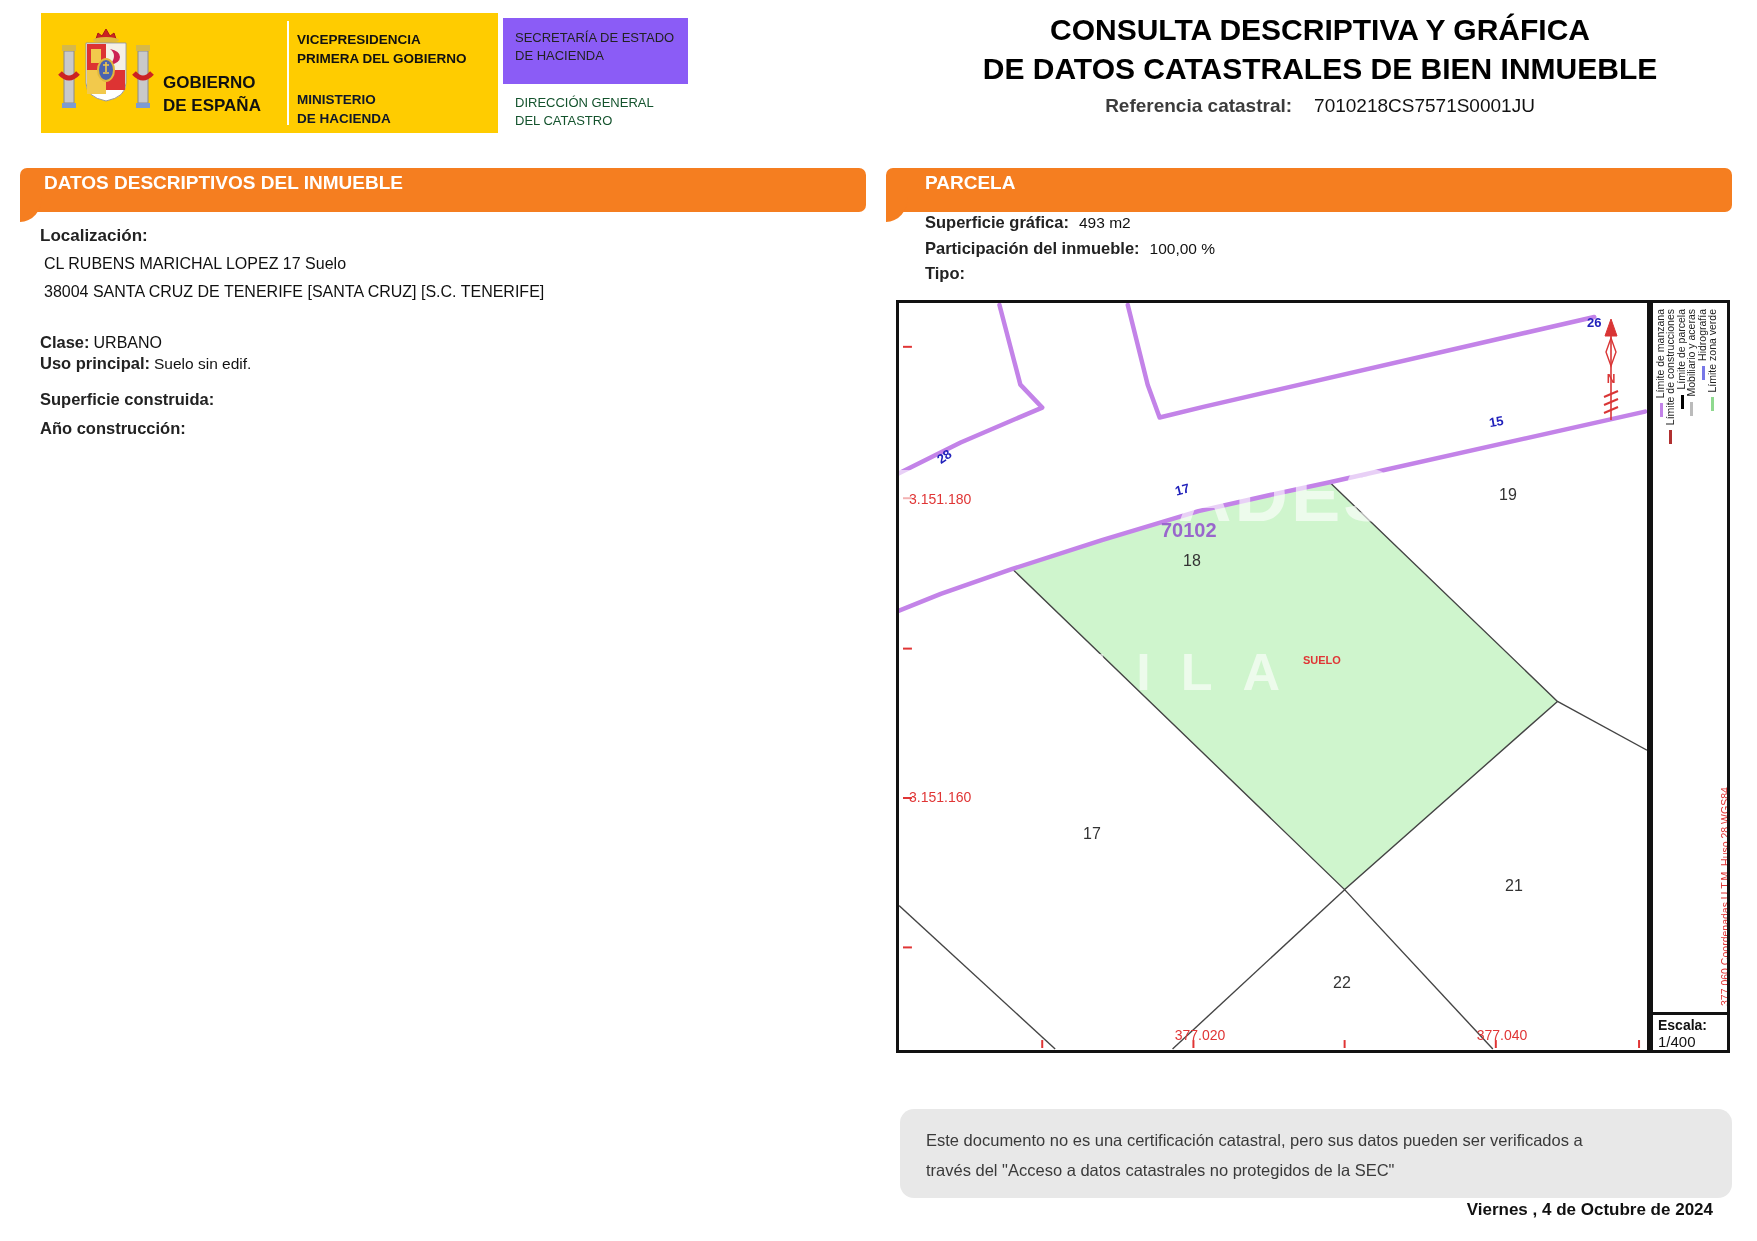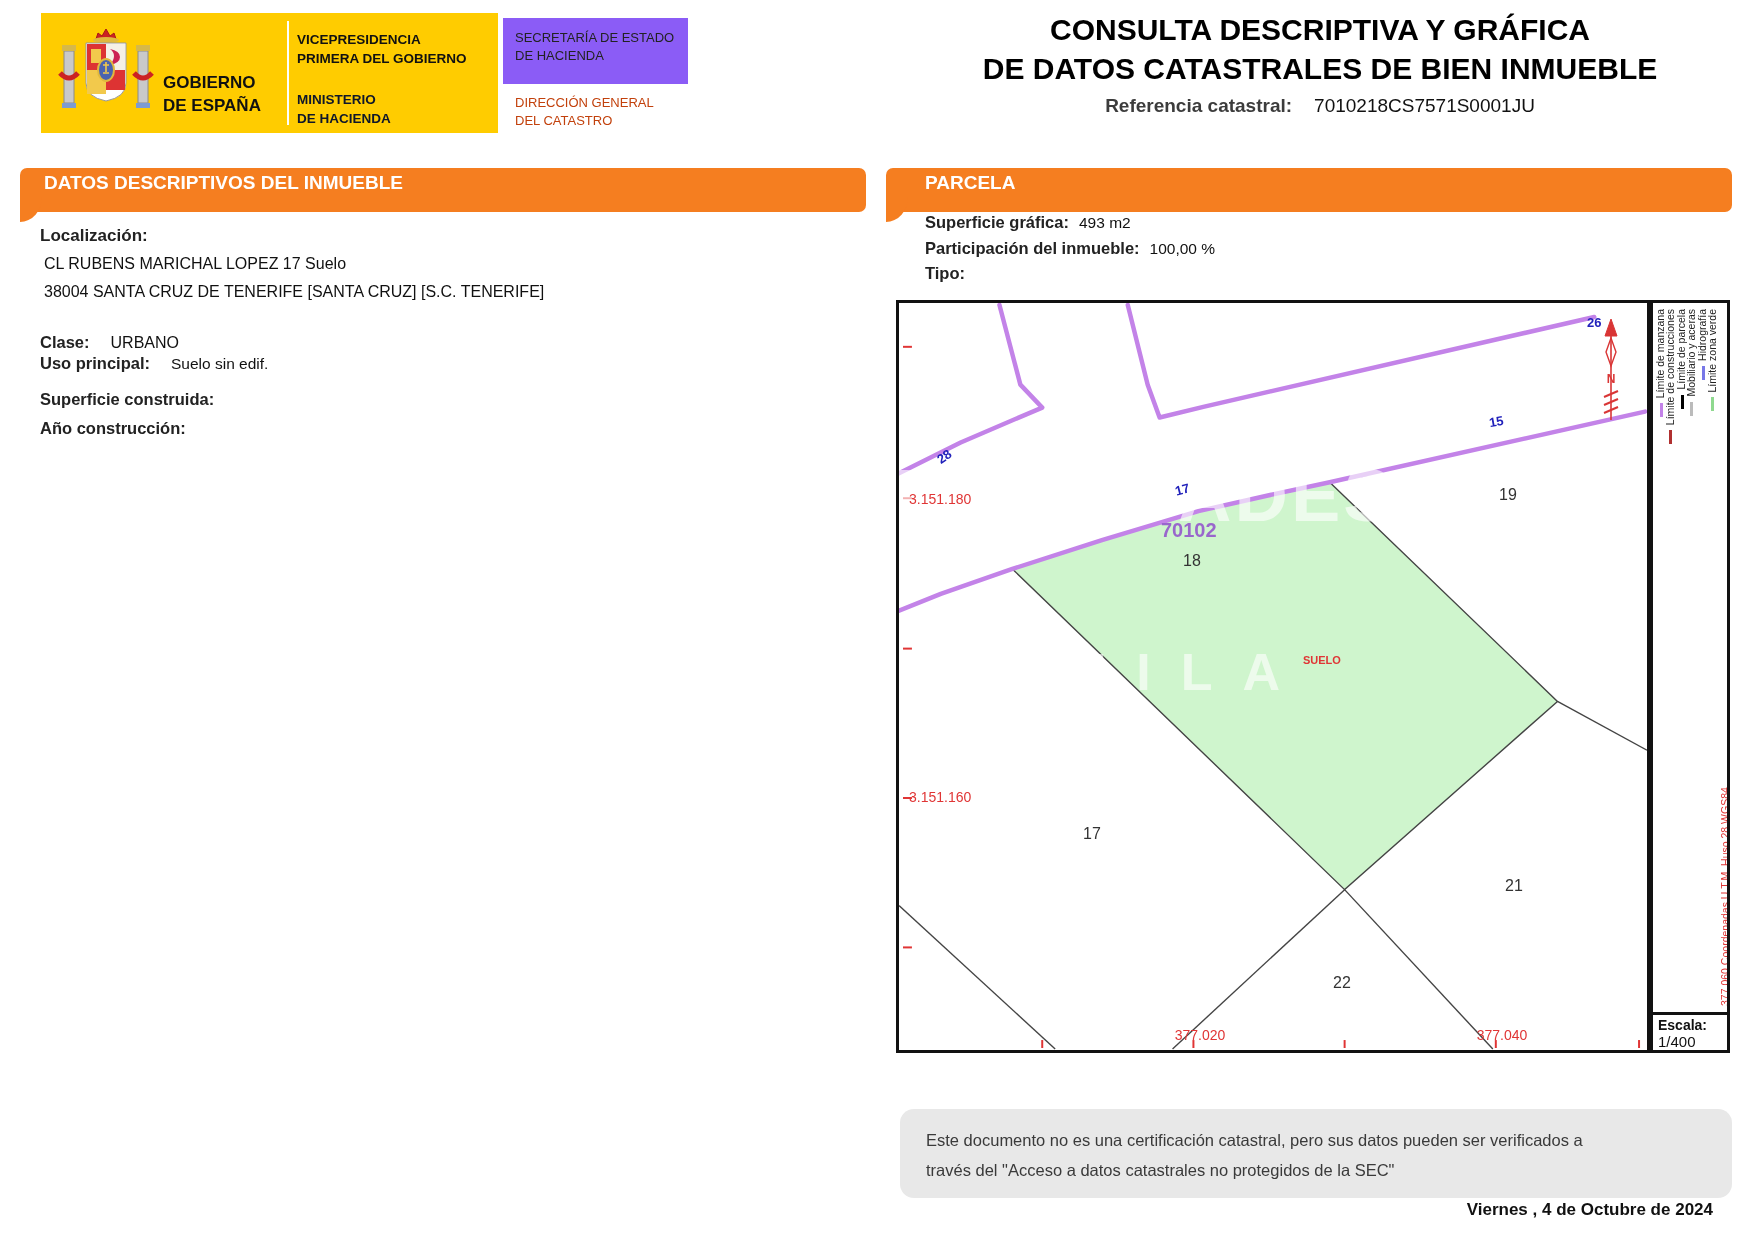--- a/index.html
+++ b/index.html
@@ -10,41 +10,41 @@
   .abs{position:absolute;}
 
   
   .logo-yellow{left:41px;top:13px;width:457px;height:120px;background:#FFCC00;}
   .logo-divider{left:246px;top:8px;width:2px;height:104px;background:#fff;}
   .gobierno-text{left:122px;top:58px;font-size:17px;font-weight:bold;line-height:23px;color:#111;}
   .vice-text{left:256px;top:17px;font-size:13.5px;font-weight:bold;line-height:19px;color:#111;}
   .mini-text{left:256px;top:77px;font-size:13.5px;font-weight:bold;line-height:19px;color:#0f172a;}
   .secretaria-box{left:503px;top:18px;width:185px;height:66px;background:#8b5cf6;}
   .secretaria-text{left:12px;top:11px;font-size:13px;line-height:18px;color:#222;}
-  .direccion-text{left:515px;top:94px;font-size:13px;line-height:18px;color:#c2410c;}
+  .direccion-text{left:515px;top:94px;font-size:13px;line-height:18px;color:#14532d;}
 
   .title-block{left:960px;top:10px;width:720px;text-align:center;}
   .title-line{font-size:30px;font-weight:bold;color:#000;line-height:39px;letter-spacing:0px;}
   .ref-row{margin-top:7px;font-size:19px;}
   .ref-label{font-weight:bold;color:#3C3C3C;}
   .ref-value{color:#111;margin-left:22px;}
 
   
   .bar{height:44px;background:#F57E20;border-radius:7px 7px 7px 0;color:#fff;
        font-size:19px;font-weight:bold;line-height:30px;}
   .bar-tail{width:22px;height:25px;background:#F57E20;border-bottom-right-radius:100%;}
   .bar-inmueble{left:20px;top:168px;width:846px;padding-left:24px;box-sizing:border-box;}
   .tail-inmueble{left:20px;top:197px;}
   .bar-parcela{left:886px;top:168px;width:846px;padding-left:39px;box-sizing:border-box;}
   .tail-parcela{left:886px;top:197px;}
 
   
   .fld-label{font-weight:bold;color:#222;font-size:17px;}
   .fld-value{color:#111;font-size:16px;}
-  .row-inline{display:flex;align-items:baseline;gap:21px;}
+  .row-inline{display:flex;align-items:baseline;gap:4px;}
   .loc-label{left:40px;top:226px;}
   .addr1{left:44px;top:255px;}
   .addr2{left:44px;top:283px;}
   .clase-row{left:40px;top:333px;}
   .uso-row{left:40px;top:354px;text-align:center;}
   .supc-row{left:40px;top:390px;}
   .ano-row{left:40px;top:419px;}
   .fld-label.small{font-size:16.5px;}
 
   

